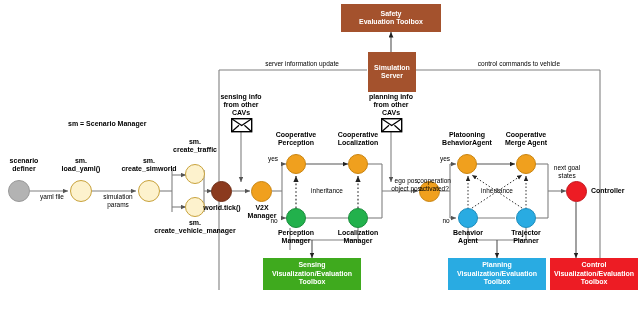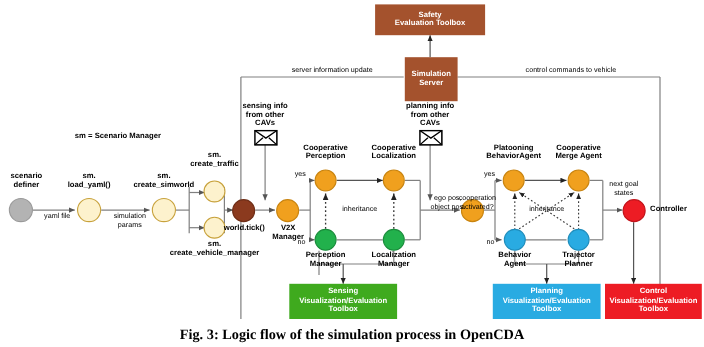--- a/index.html
+++ b/index.html
@@ -297,14 +297,13 @@
 
   <div class="edgelbl" style="left:545px;top:164px;width:44px;">
     <span>next goal</span><br>
     <span>states</span>
   </div>
 
   <div class="lbl" style="left:68px;top:120px;width:78px;">
     <span>sm = Scenario Manager</span>
   </div>
 
-  <div class="caption">Fig. 3: Logic flow of the simulation process in OpenCDA</div>
 </div>
 
 </body></html>

